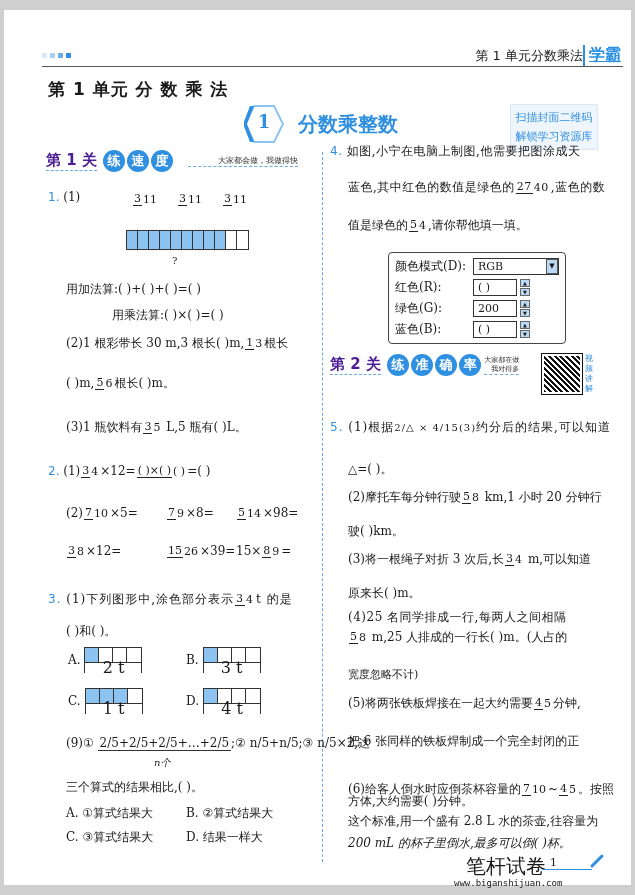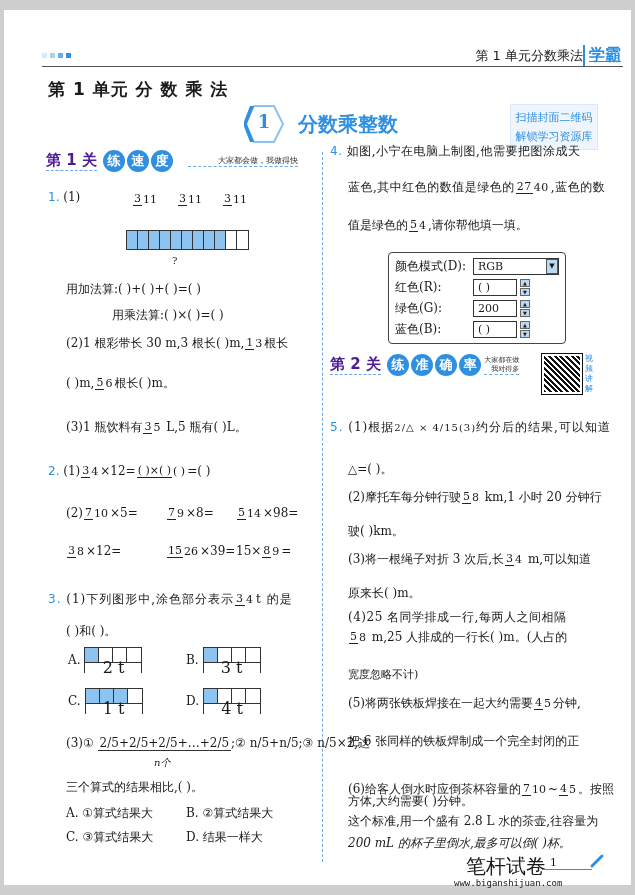--- a/index.html
+++ b/index.html
@@ -256,21 +256,21 @@
           <div class="c filled"></div>
           <div class="c"></div>
           <div class="c"></div>
           <div class="c"></div>
         </div>
         <div class="dim">4 t</div>
       </div>
   </div>
 
   <div class="abs t" style="left:62px; top:726px;">
-    <span>(3)①</span>
+    <span>(9)①</span>
     <span style="border-bottom:1px solid #333; padding:0 2px;">2/5+2/5+2/5+…+2/5</span><span>;②</span>
     <span>n/5+n/5</span><span>;③</span>
     <span>n/5×2</span><span>,这</span>
   </div>
   <div class="abs t" style="left:150px; top:746px; font-size:10px; font-style:italic;">n个</div>
   <div class="abs t" style="left:62px; top:770px;">三个算式的结果相比,(      )。</div>
   <div class="abs t" style="left:62px; top:796px;">A. ①算式结果大</div>
   <div class="abs t" style="left:182px; top:796px;">B. ②算式结果大</div>
   <div class="abs t" style="left:62px; top:820px;">C. ③算式结果大</div>
   <div class="abs t" style="left:182px; top:820px;">D. 结果一样大</div>

